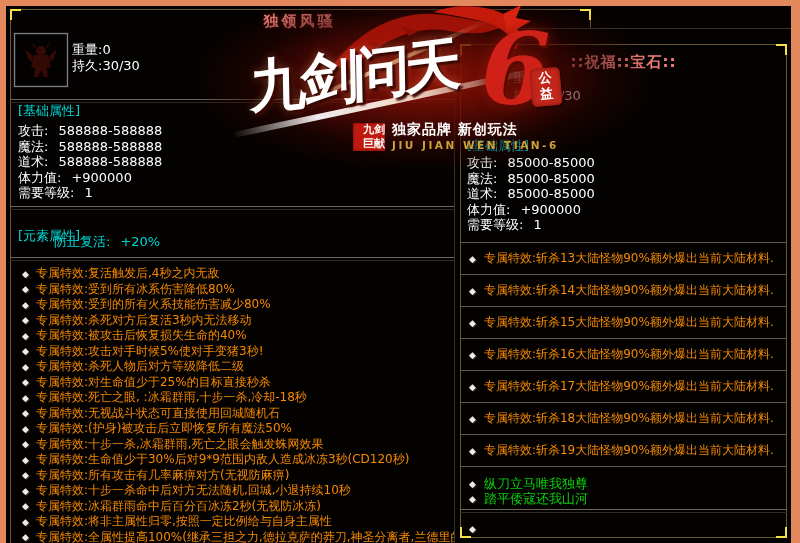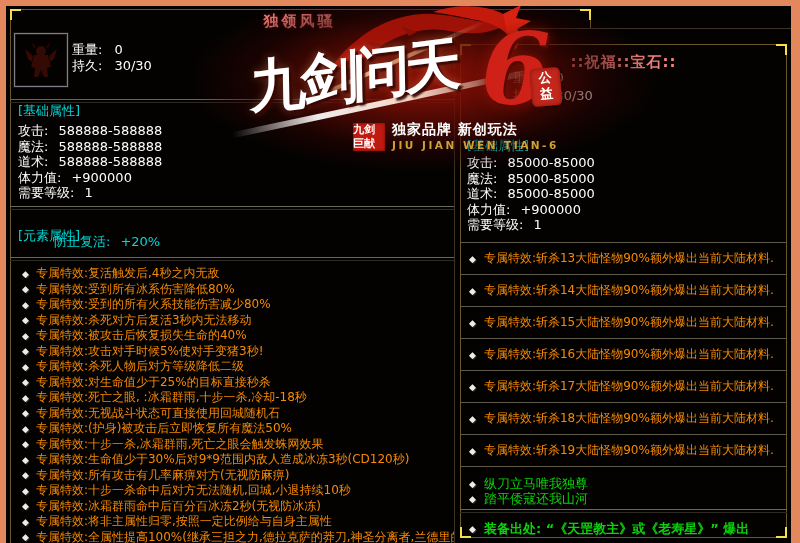--- a/index.html
+++ b/index.html
@@ -24,21 +24,21 @@
   .panel-left .pborder{left:4px;top:3px;width:579px;height:700px;}
   .lp-title{position:absolute;top:6px;left:0;width:100%;text-align:center;
             color:#f2817c;font-size:15px;font-weight:bold;letter-spacing:3px;
             text-shadow:0 0 4px #5a0e0a;}
   .icon-box{position:absolute;left:8px;top:27px;width:52px;height:52px;
             border:1px solid #7d7d85;outline:1px solid #17120d;background:
             radial-gradient(circle at 50% 52%, #ffd24a 0%, #ff8a14 22%, #dezzz 0),
             radial-gradient(circle at 50% 52%, #ffd968 0%, #ff8a14 20%, #cf2c08 42%, #57130a 60%, #170a0b 74%, #101014 100%);
             box-shadow:inset 0 0 0 1px #1b1b1f;}
   .icon-box svg{position:absolute;left:0;top:0;}
-  .kv{position:absolute;display:flex;gap:12px;font-size:13px;color:#fff;
+  .kv{position:absolute;display:flex;font-size:13px;color:#fff;
       height:16px;line-height:16px;white-space:nowrap;}
   .sec-h{position:absolute;left:12px;font-size:13px;color:#00d8d8;height:16px;line-height:16px;}
   .stats{position:absolute;left:12px;text-decoration:underline;}
   .stat-row{display:flex;gap:10px;height:15.5px;line-height:15.5px;font-size:13px;color:#fff;white-space:nowrap;}
   .stats.elem .stat-row{color:#00d8d8;padding-left:36px;}
   .fx-list{position:absolute;left:4px;right:4px;}
   .l-effect{height:15.5px;display:flex;align-items:center;white-space:nowrap;
             font-size:12px;color:#f78a02;overflow:hidden;}
   .blt{font-size:9px;color:#efece4;margin:0 7px 0 12px;text-shadow:1px 1px 0 #2c2c2c;flex:none;}
 
@@ -75,21 +75,21 @@
              font-size:57px;font-weight:bold;color:#fff;letter-spacing:-5px;
              transform:rotate(-7deg) skewX(-6deg);
              text-shadow:3px 3px 2px rgba(56,6,2,.95), 0 0 10px rgba(255,180,120,.35);}
   .logo-six{position:absolute;left:256px;top:8px;font-size:100px;font-weight:bold;font-style:italic;
             color:#cf2118;text-shadow:2px 3px 0 #590904, 0 0 14px #8c1206;
             font-family:"DejaVu Serif",serif;}
   .seal{position:absolute;left:306px;top:66px;width:30px;height:36px;background:#c3271c;
         border-radius:5px;transform:rotate(-5deg);box-shadow:inset 0 0 4px #7e130c,1px 1px 2px rgba(0,0,0,.6);
         color:#fff;font-size:13px;line-height:16px;font-weight:bold;text-align:center;padding-top:2px;}
   .badge{position:absolute;left:128px;top:121px;width:32px;height:28px;background:#c01a10;
-         color:#fff;font-size:11px;line-height:14px;font-weight:bold;text-align:left;
+         color:#fff;font-size:11px;line-height:14px;font-weight:bold;text-align:right;
          box-shadow:inset 0 0 3px #6d0b05;}
   .slogan{position:absolute;left:167px;top:119px;font-size:14px;font-weight:bold;color:#fff;
           letter-spacing:1px;text-shadow:1px 1px 0 #3c0602;white-space:nowrap;}
   .subtitle{position:absolute;left:167px;top:137px;font-size:10.5px;font-weight:bold;color:#cfa235;
             letter-spacing:2.5px;white-space:nowrap;}
 
   
   .edge{position:absolute;background:#e2885c;z-index:8;}
   .edge.t{left:0;top:0;width:800px;height:6px;}
   .edge.l{left:0;top:0;width:6px;height:543px;}
@@ -362,21 +362,20 @@
         <div class="g-row">
           <span class="blt">◆</span>
           <span>踏平倭寇还我山河</span>
         </div>
       </div>
 
     <div class="hr" style="top:480px;left:5px;right:5px"></div>
 
     <div class="src-row">
       <span class="blt">◆</span>
-      <span>装备出处: “《天罡教主》或《老寿星》” 爆出</span>
     </div>
   </section>
 
   <div class="logo">
     <div class="glow"></div>
     <svg class="dragon" width="230" height="70" viewBox="0 0 230 70">
       <path d="M14 66 C38 32 76 10 116 12 C150 14 168 26 196 16 C176 36 150 32 126 28 C94 24 58 42 38 66 Z" fill="#a81208" opacity="0.92"></path>
       <path d="M116 10 C138 2 168 2 188 13 C202 21 206 36 198 48 C196 33 182 23 164 19 C146 15 130 12 116 10 Z" fill="#c41a0c"></path>
       <path d="M186 12 L204 3 L199 16 L214 19 L200 27 L204 38 L190 30 Z" fill="#d92312"></path>
       <path d="M60 48 L50 40 L66 42 Z M92 34 L84 24 L100 30 Z" fill="#8c0f06"></path>

